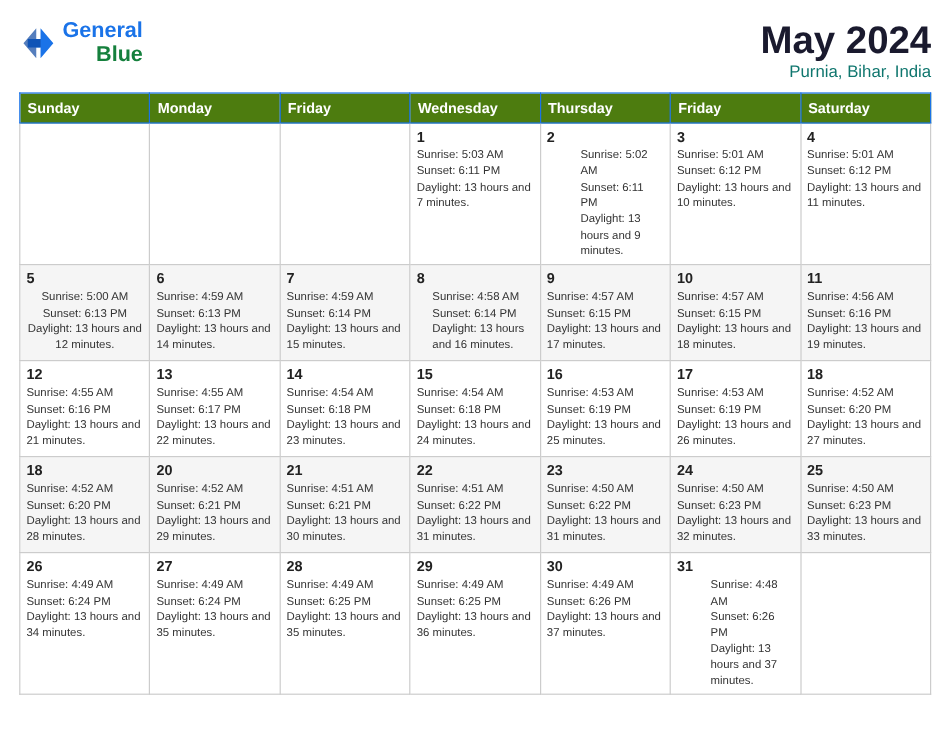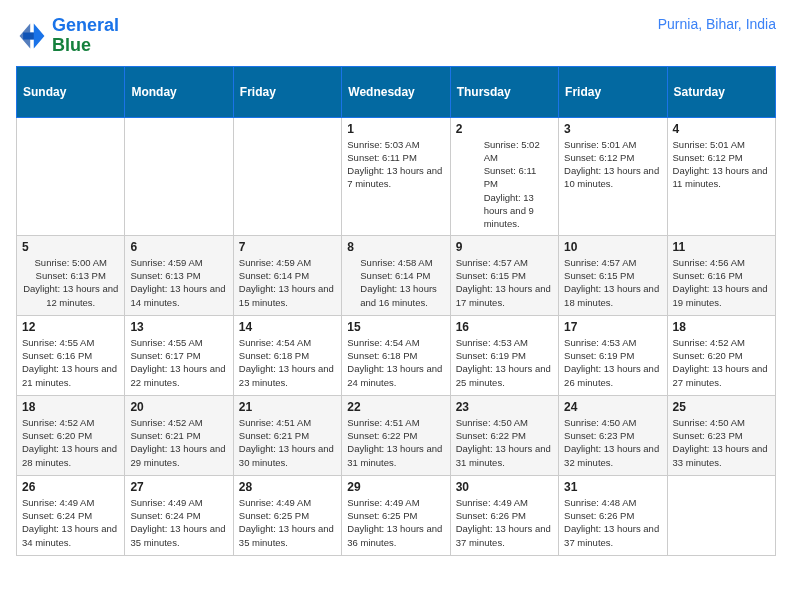--- a/index.html
+++ b/index.html
@@ -19,20 +19,21 @@
     .header {
       display: flex;
       justify-content: space-between;
       align-items: flex-start;
       margin-bottom: 10px;
     }
     .logo {
       display: flex;
       align-items: center;
       gap: 4px;
+      text-align: right;
     }
     .logo-text {
       font-size: 18px;
       font-weight: bold;
       color: #1a1a2e;
       line-height: 1.1;
     }
     .logo-text span {
       color: #1a73e8;
     }
@@ -44,33 +45,33 @@
       text-align: right;
     }
     .month-title {
       font-size: 32px;
       font-weight: bold;
       color: #1a1a2e;
       line-height: 1.1;
     }
     .location {
       font-size: 14px;
-      color: #3b82f6;
+      color: #0f766e;
     }
     .calendar {
       width: 100%;
       border-collapse: collapse;
       border: 1px solid #ccc;
     }
     .calendar th {
-      background: #0369a1;
+      background: #4d7c0f;
       color: #fff;
       font-size: 12px;
       font-weight: bold;
-      padding: 18px 6px;
+      padding: 5px 6px;
       text-align: left;
       border: 1px solid #1a73e8;
     }
     .calendar td {
       vertical-align: top;
       width: 14.28%;
       border: 1px solid #ccc;
       padding: 4px 5px;
       font-size: 10px;
       color: #222;
@@ -105,20 +106,21 @@
       <svg class="logo-icon" viewBox="0 0 36 36">
         <polygon points="20,4 32,18 20,32 20,22 8,22 8,14 20,14" fill="#1a73e8"></polygon>
         <polygon points="16,4 4,18 16,32 16,22 20,22 20,14 16,14" fill="#0d47a1" opacity="0.7"></polygon>
       </svg>
       <div class="logo-text">
         <div><span>General</span></div>
         <div><span style="color:#15803d">Blue</span></div>
       </div>
     </div>
     <div class="title-block">
+      <div class="month-title">May 2024</div>
       <div class="location">Purnia, Bihar, India</div>
     </div>
   </div>
 
   <table class="calendar">
     <thead>
       <tr>
         <th>Sunday</th>
         <th>Monday</th>
         <th>Friday</th>
@@ -316,21 +318,21 @@
 Daylight: 13 hours and 36 minutes.</div>
           </td>
           <td>
             <span class="day-num">30</span>
             <div class="day-info" style="white-space: pre-line;">Sunrise: 4:49 AM
 Sunset: 6:26 PM
 Daylight: 13 hours and 37 minutes.</div>
           </td>
           <td>
             <span class="day-num">31</span>
-            <div class="day-info" style="white-space: pre-line;">Sunrise: 4:48 AM
+            <div class="day-info" style="white-space: pre-line; margin-left: 28px;">Sunrise: 4:48 AM
 Sunset: 6:26 PM
 Daylight: 13 hours and 37 minutes.</div>
           </td>
           <td class="empty-cell"></td>
         </tr>
       </tbody>
   </table>
 </div>
 
 </body></html>

